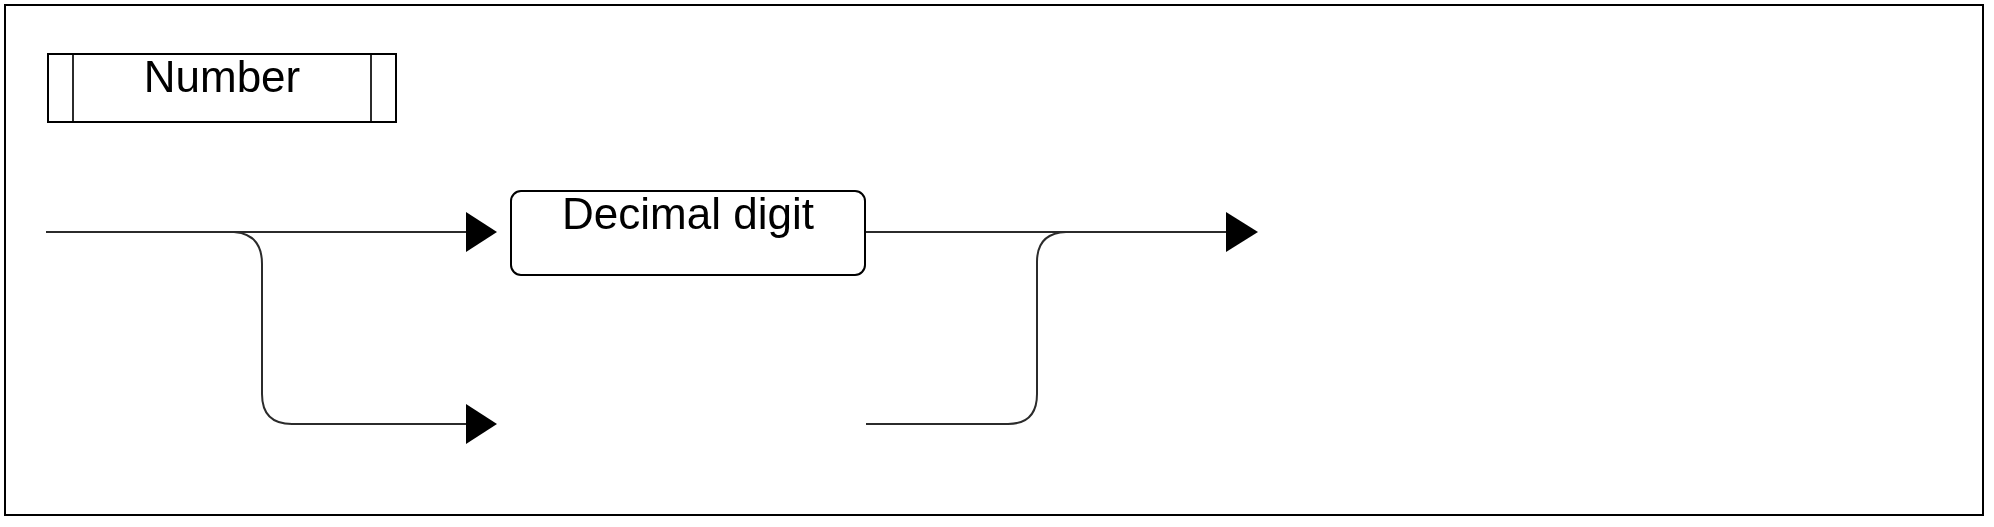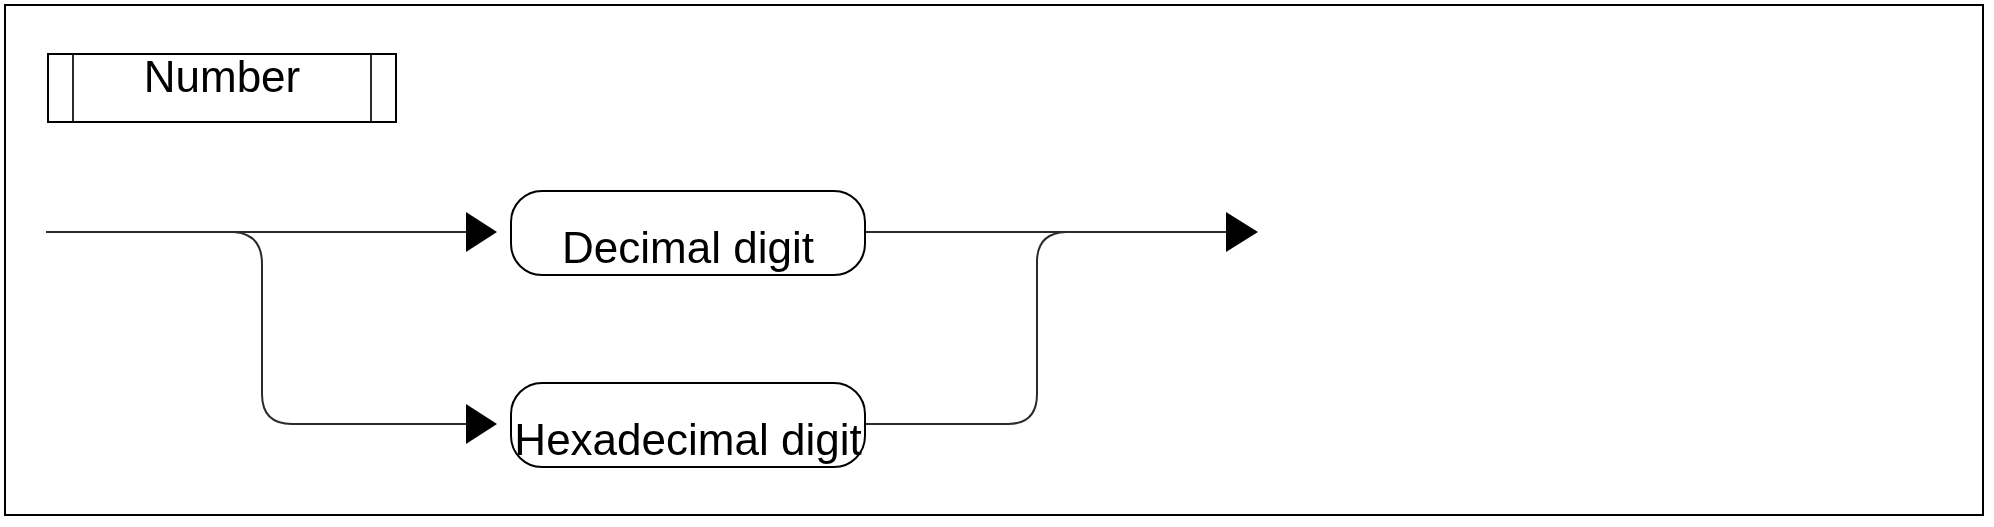--- a/index.html
+++ b/index.html
@@ -66,25 +66,25 @@
     stroke-width: 2;
   }
   svg.tracks polygon {
     fill: var(--arrow, #000000);
     stroke: none;
   }
   
   .node {
     position: absolute;
     border: 2px solid var(--border, #000000);
-    border-radius: 32px;
+    border-radius: 11px;
     box-sizing: border-box;
     background: var(--bg, #ffffff);
     display: flex;
-    align-items: flex-end;
+    align-items: flex-start;
     justify-content: center;
   }
   .node-label {
     font-size: 44px;
     line-height: 1;
     white-space: nowrap;
     padding-bottom: 4px;
   }
   #node-decimal {
     left: 510px;
@@ -124,17 +124,14 @@
 
     <path d="M866,424 L1008,424 Q1037,424 1037,394 L1037,262 Q1037,233 1066,232"></path>
 
     <polygon points="1226,212 1226,252 1258,232"></polygon>
   </svg>
 
   <div class="node" id="node-decimal">
     <span class="node-label">Decimal digit</span>
   </div>
 
-  <div class="node" id="node-hex">
-    <span class="node-label">Hexadecimal digit</span>
-  </div>
 
 </div>
 
 </body></html>

